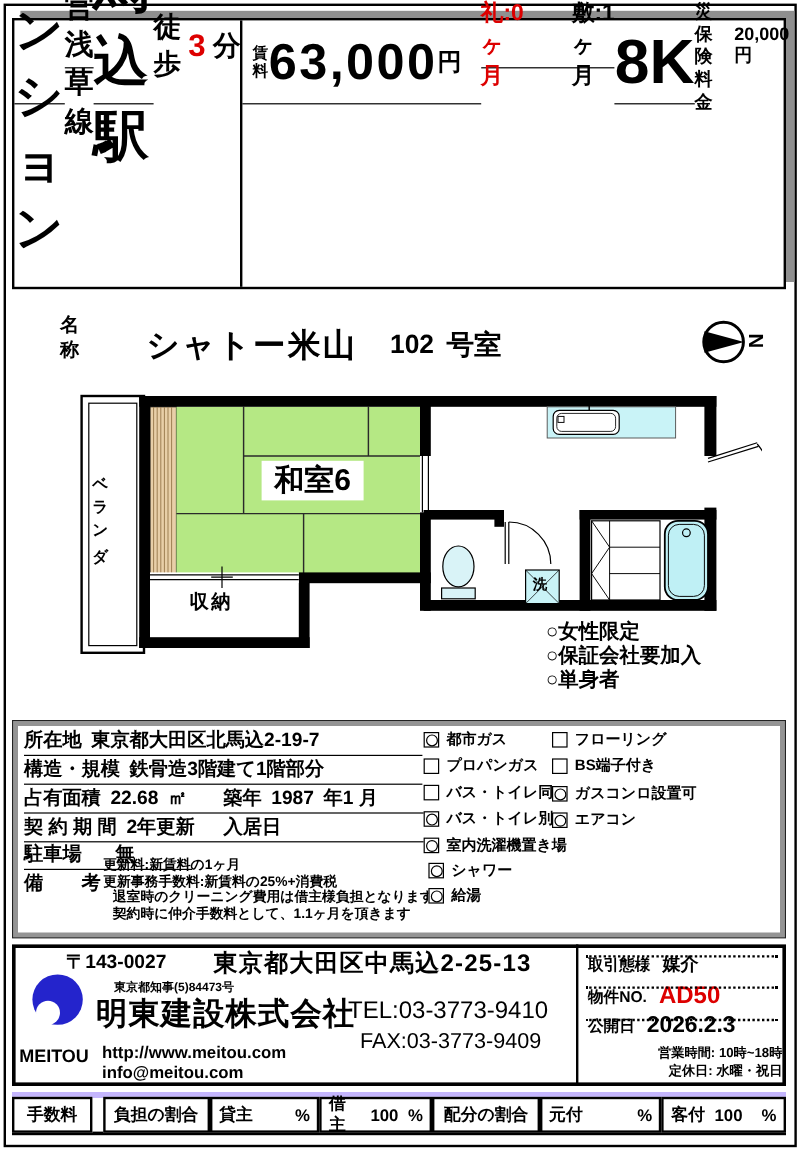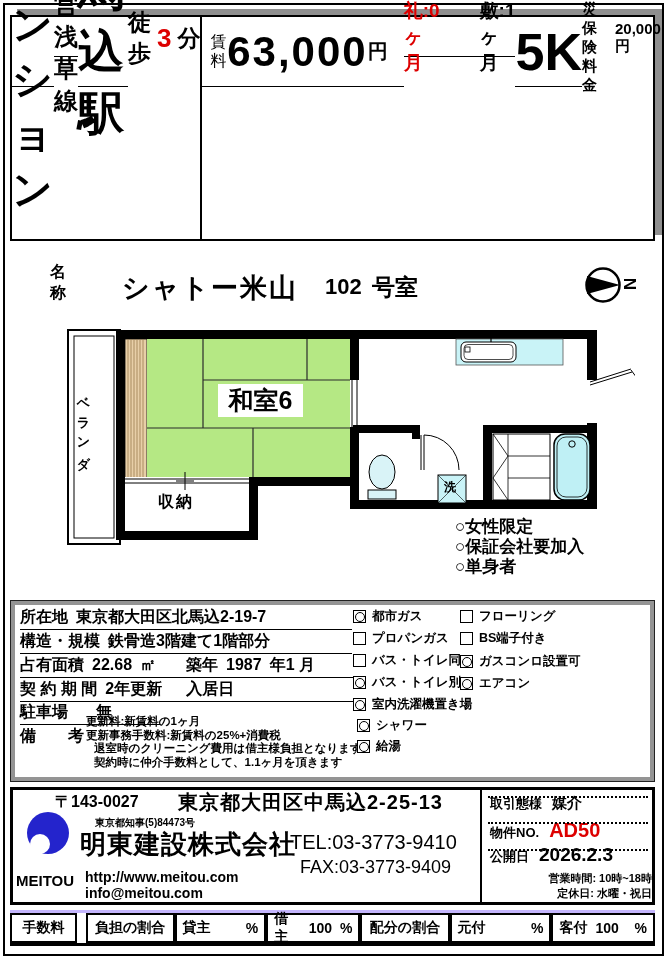--- a/index.html
+++ b/index.html
@@ -17,21 +17,21 @@
   .h-right { flex:1; }
   .h-row { display:flex; align-items:center; justify-content:center; border-bottom:1.5px solid #000; }
   .h-row:last-child { border-bottom:none; }
   .r1 { height:70px; } .r2 { height:40px; } .r3 { height:70px; } .r4 { height:42px; }
   .title-big { font-size:40px; font-weight:bold; letter-spacing:1px; }
   .line-txt { font-size:24px; font-weight:bold; }
   .station-txt { font-size:46px; font-weight:bold; letter-spacing:4px; }
   .walk { font-size:23px; font-weight:bold; }
   .walk .red-num { color:#dd0000; font-size:26px; padding:0 6px; }
   .rent-row { justify-content:flex-start; padding-left:8px; }
-  .stack2 { width:1.05em; font-size:16px; font-weight:normal; line-height:1.15; word-break:break-all; }
+  .stack2 { width:1.05em; font-size:13px; font-weight:bold; line-height:1.15; word-break:break-all; }
   .rent-val { font-size:42px; font-weight:bold; flex:1; text-align:left; letter-spacing:2px; }
   .rent-unit { font-size:20px; font-weight:bold; padding-right:16px; }
   .money-row { gap:40px; font-size:19px; font-weight:bold; }
   .red-txt { color:#dd0000; }
   .madori { font-size:52px; font-weight:bold; }
   .fire { font-size:15px; font-weight:bold; gap:18px; }
 
   
   .name-label { left:50px; top:262px; font-size:16px; font-weight:bold; width:1.1em;
                 line-height:1.3; word-break:break-all; }
@@ -76,32 +76,32 @@
   .license { left:95px; top:816px; font-size:10px; font-weight:bold; }
   .logo { left:24px; top:812px; width:46px; height:50px; }
   .logo-big { position:absolute; left:3px; top:0; width:42px; height:42px; border-radius:50%; background:#2424cc; }
   .logo-small { position:absolute; left:6px; top:22px; width:20px; height:20px; border-radius:50%; background:#fff; }
   .c-name { left:80px; top:827px; font-size:26px; font-weight:bold; letter-spacing:1px; }
   .c-tel { left:290px; top:831px; font-size:20px; }
   .c-fax { left:300px; top:857px; font-size:18px; }
   .logo-text { left:16px; top:872px; font-size:15px; font-weight:bold; }
   .c-web { left:85px; top:869px; font-size:14px; font-weight:bold; }
   .c-mail { left:85px; top:885px; font-size:14px; font-weight:bold; }
-  .rp-row { position:absolute; left:490px; width:160px; display:flex; align-items:flex-end; gap:10px; }
+  .rp-row { position:absolute; left:490px; width:160px; display:flex; align-items:center; gap:10px; }
   .rp-dotted { position:absolute; left:488px; width:160px; border-bottom:2px dotted #000; }
   .rp-label { font-size:13px; font-weight:bold; }
   .rp-val { font-size:15px; font-weight:bold; }
   .prop-no { font-size:20px; font-weight:bold; color:#dd0000; }
   .pub-date { font-size:19px; font-weight:bold; }
   .hours { position:absolute; left:486px; top:871px; width:166px; font-size:11px; font-weight:bold;
            text-align:right; line-height:15px; }
 
   
   .strip { position:absolute; left:10px; top:910px; width:645px; height:36px;
-           border-top:3px solid #c4b5fd; border-bottom:3px solid #000; display:flex; align-items:center; }
+           border-top:5px solid #c4b5fd; border-bottom:3px solid #000; display:flex; align-items:center; }
   .cell { border:2px solid #000; height:30px; display:flex; align-items:center;
           font-size:14px; font-weight:bold; padding:0 6px; background:#fff; }
   .cell .pct { margin-left:auto; }
   .gap { width:10px; }
   .fee-cell { width:76px; justify-content:center; }
   .w100 { width:102px; justify-content:center; }
   .w105 { width:105px; } .w108 { width:108px; border-width:2.5px; } .w115 { width:117px; } .w119 { width:119px; }
   .num { padding:0 8px; }
 </style>
 </head>
@@ -124,21 +124,21 @@
     <div class="h-col h-right">
       <div class="h-row r1 rent-row">
         <span class="stack2">賃料</span>
         <span class="rent-val">63,000</span>
         <span class="rent-unit">円</span>
       </div>
       <div class="h-row r2 money-row">
         <span class="red-txt">礼:0ヶ月</span>
         <span>敷:1ヶ月</span>
       </div>
-      <div class="h-row r3 madori">5K</div>
+      <div class="h-row r3 madori">8K</div>
       <div class="h-row r4 fire">
         <span>火災保険料金</span>
         <span>20,000円</span>
       </div>
     </div>
   </div>
 
   <div class="abs name-label">名称</div>
   <div class="abs bldg-name">シャトー米山</div>
   <div class="abs room-no">102</div>

